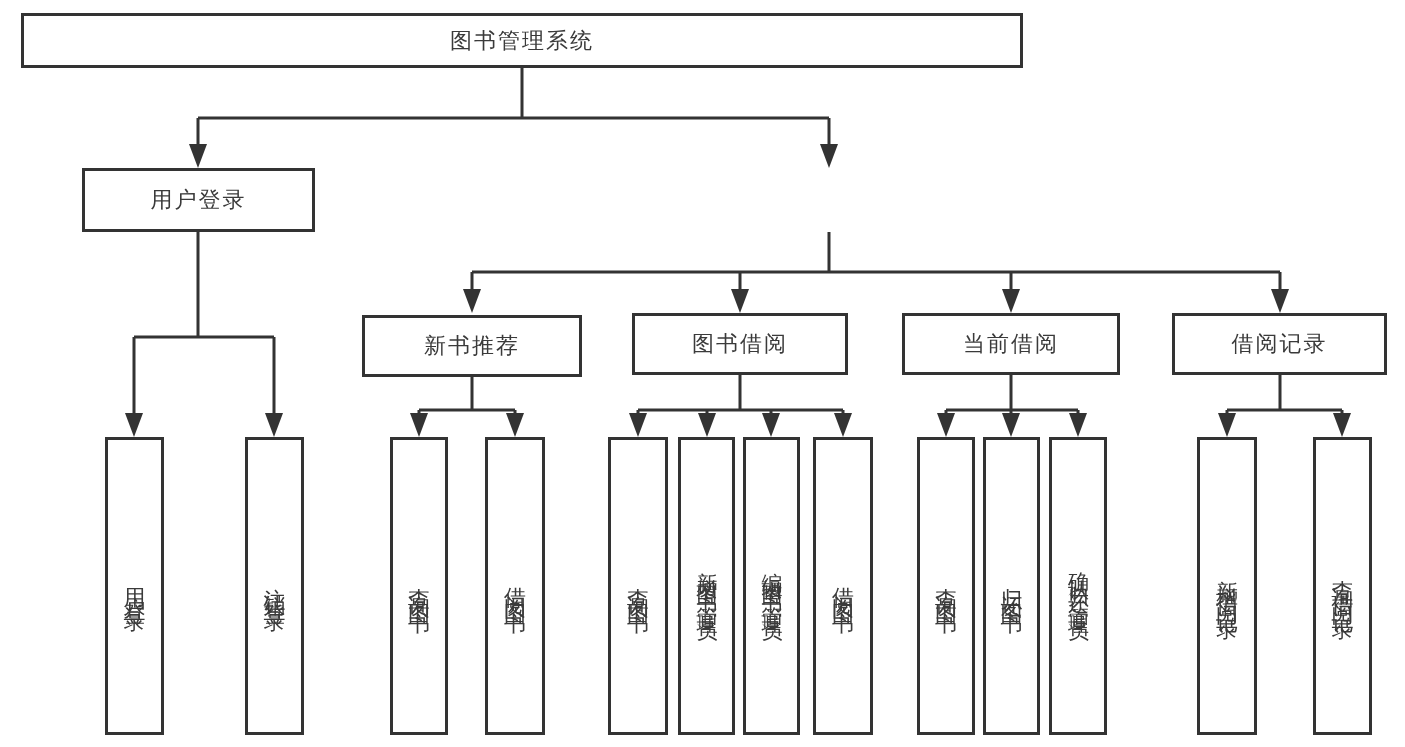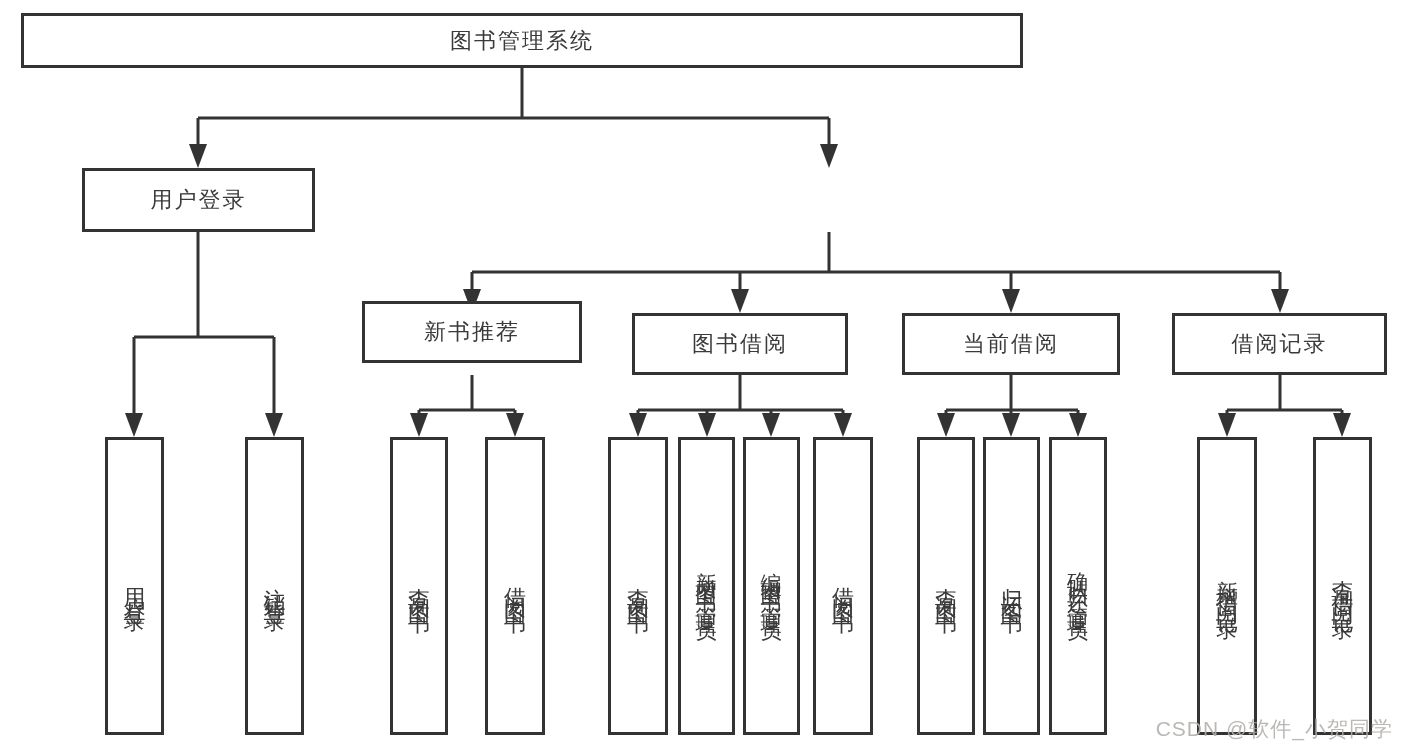--- a/index.html
+++ b/index.html
@@ -7,20 +7,21 @@
     padding: 0;
     background: #ffffff;
     font-family: "Liberation Sans", "DejaVu Sans", sans-serif;
   }
   #stage {
     position: relative;
     width: 1405px;
     height: 747px;
     background: #ffffff;
     overflow: hidden;
+    font-family: Liberation Serif, serif;
   }
   #connectors {
     position: absolute;
     left: 0;
     top: 0;
     z-index: 1;
   }
   .hbox {
     position: absolute;
     box-sizing: border-box;
@@ -112,21 +113,21 @@
   </svg>
 
   <div class="hbox" style="left:21px; top:13px; width:1002px; height:55px;">
     <span>图书管理系统</span>
   </div>
 
   <div class="hbox" style="left:82px; top:168px; width:233px; height:64px;">
     <span>用户登录</span>
   </div>
 
-  <div class="hbox" style="left:362px; top:301px; width:220px; height:62px;text-align:right;">
+  <div class="hbox" style="left:362px; top:315px; width:220px; height:62px;text-align:right;">
     <span>新书推荐</span>
   </div>
   <div class="hbox" style="left:632px; top:313px; width:216px; height:62px;text-align:right;">
     <span>图书借阅</span>
   </div>
   <div class="hbox" style="left:902px; top:313px; width:218px; height:62px;align-items:center;">
     <span>当前借阅</span>
   </div>
   <div class="hbox" style="left:1172px; top:313px; width:215px; height:62px;">
     <span>借阅记录</span>
@@ -169,15 +170,14 @@
     <span>确认归还（管理员）</span>
   </div>
 
   <div class="vbox" style="left:1197px; width:60px;">
     <span>新增借阅记录</span>
   </div>
   <div class="vbox" style="left:1313px; width:59px;">
     <span>查询借阅记录</span>
   </div>
 
-  <div id="watermark">CSDN @软件_小贺同学</div>
 
 </div>
 
 </body></html>

